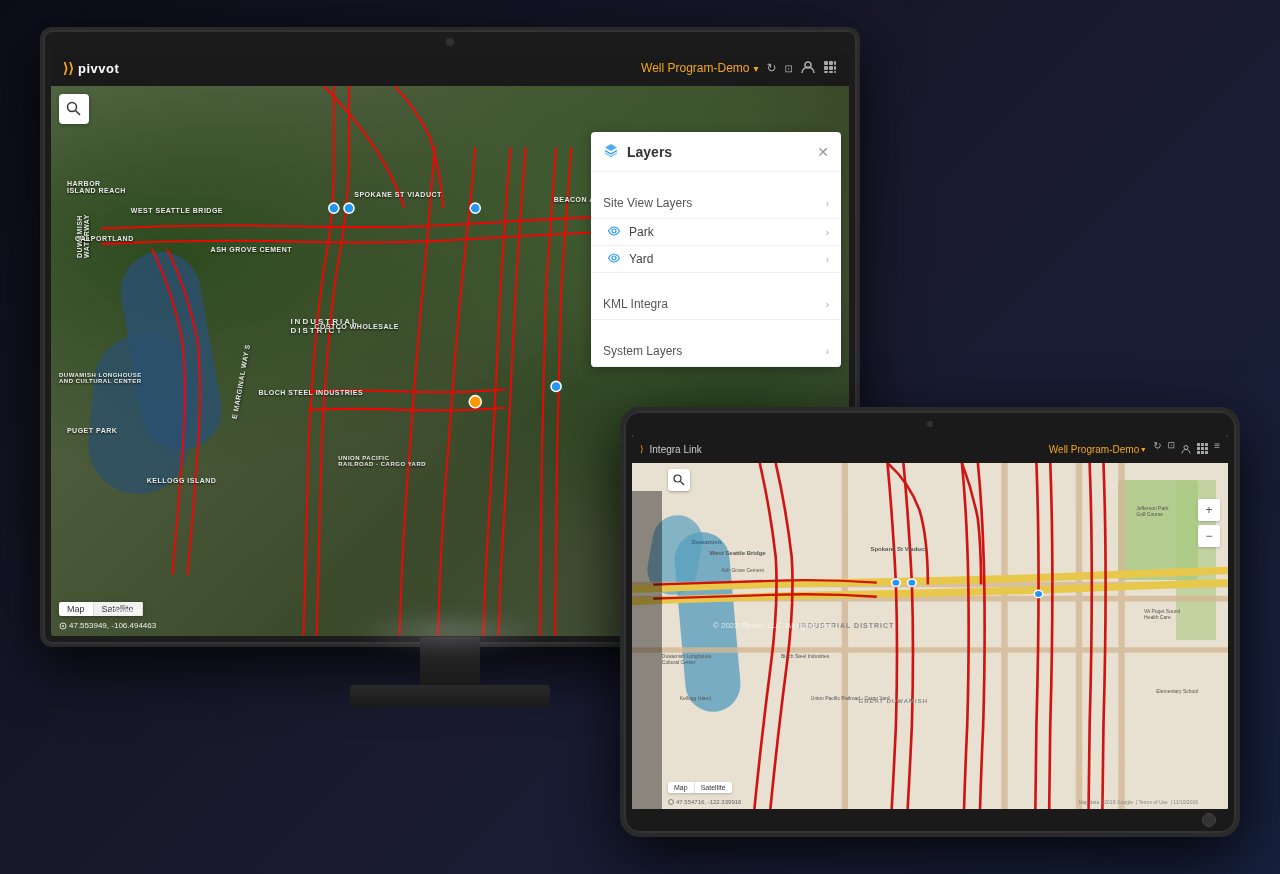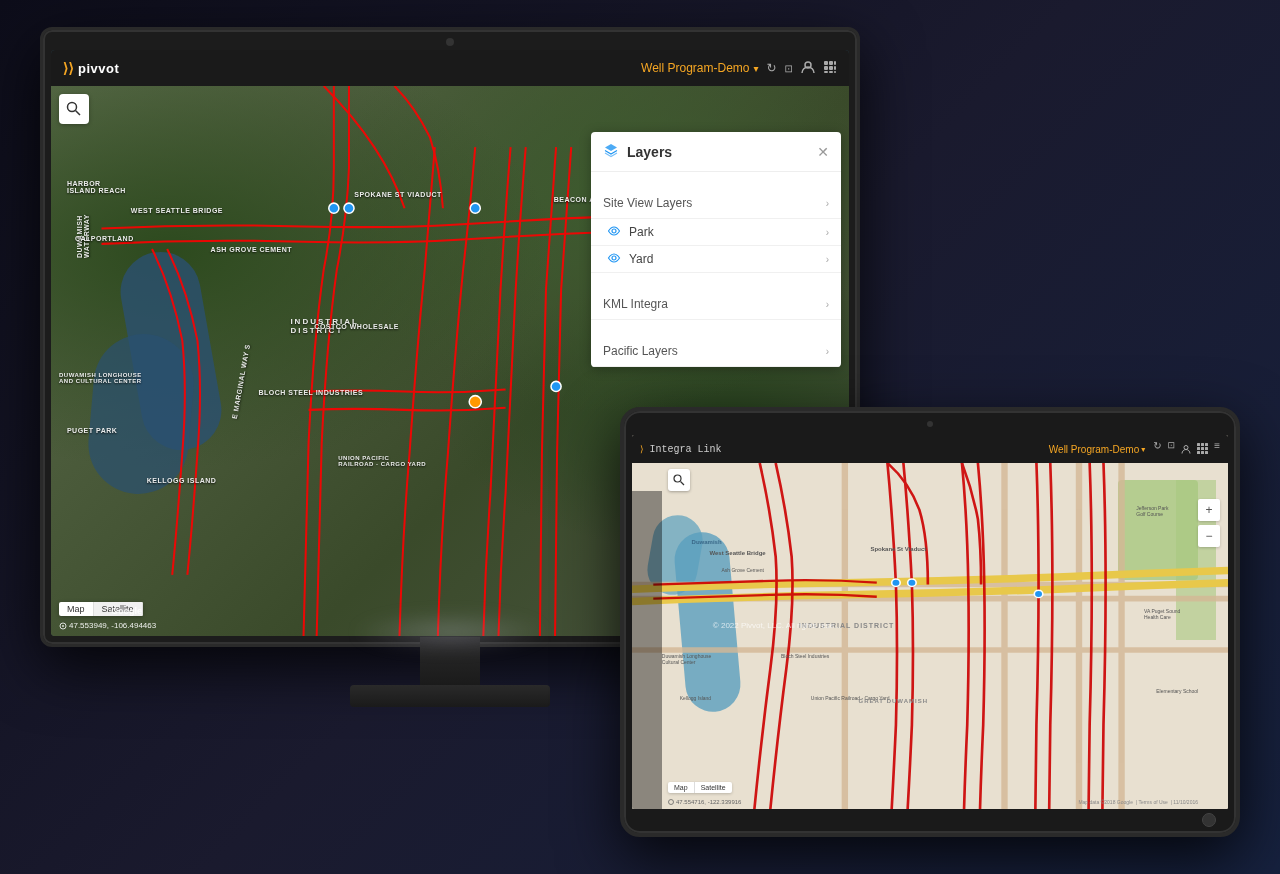--- a/index.html
+++ b/index.html
@@ -444,21 +444,20 @@
     .tablet-logo-text {
       color: white;
       font-size: 10px;
       font-weight: 600;
     }
 
     .tablet-app-name {
       color: #ccc;
       font-size: 10px;
       margin-left: 4px;
-      font-family: Liberation Mono, monospace;
     }
 
     .tablet-header-project {
       color: #f5a623;
       font-size: 10px;
       font-weight: 500;
     }
 
     
     .tablet-map {
@@ -729,21 +728,21 @@
 
             <div class="layers-section">
               <div class="layers-section-header">
                 <span class="layers-section-title">KML Integra</span>
                 <span class="layers-section-arrow">›</span>
               </div>
             </div>
 
             <div class="layers-section">
               <div class="layers-section-header">
-                <span class="layers-section-title">Pacific Layers</span>
+                <span class="layers-section-title">System Layers</span>
                 <span class="layers-section-arrow">›</span>
               </div>
             </div>
 
           </div>
 
         </div>
 
       </div>
     </div>

